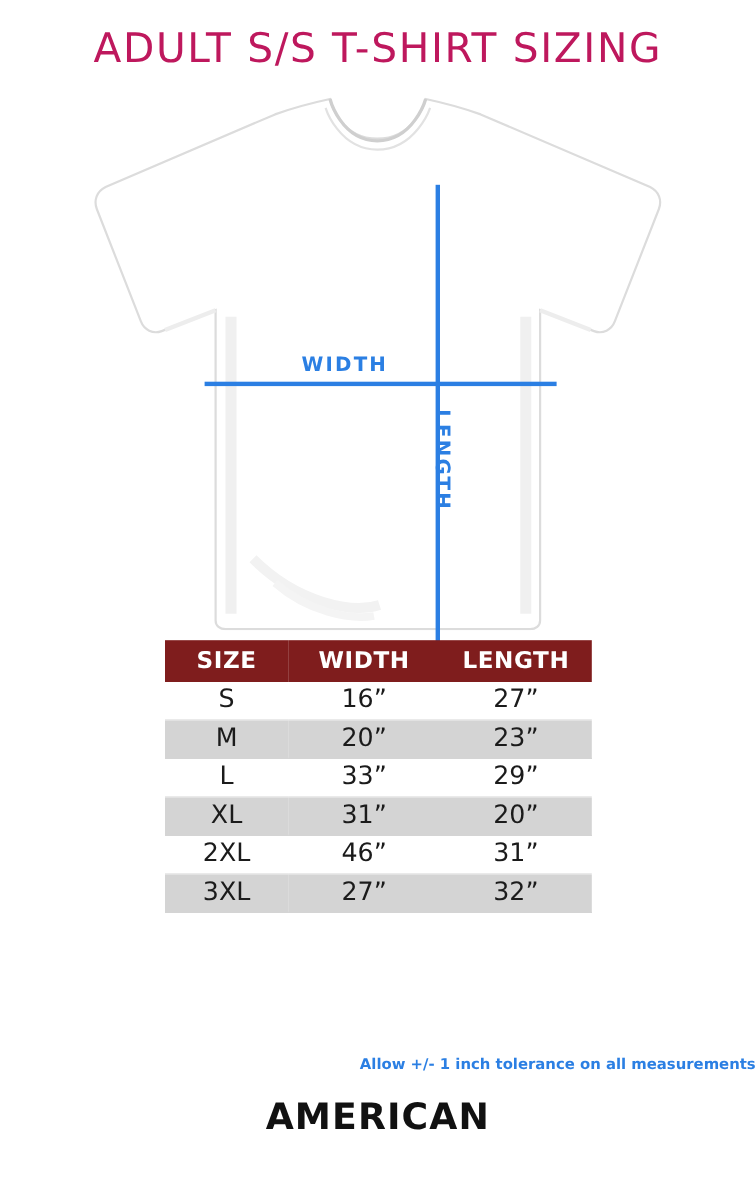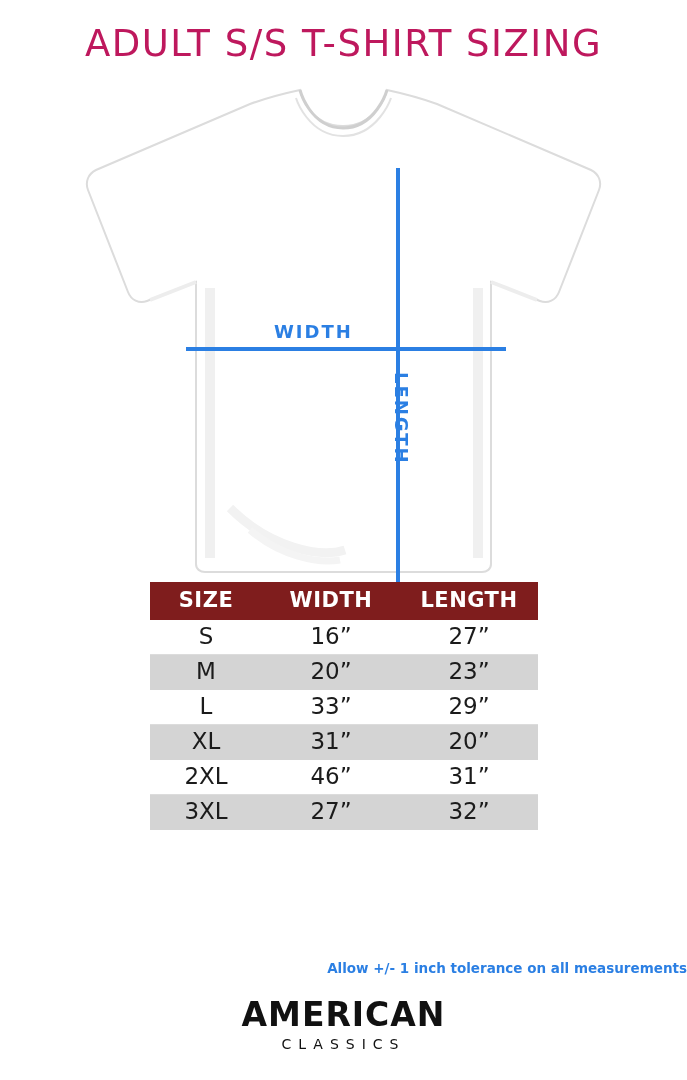--- a/index.html
+++ b/index.html
@@ -255,15 +255,14 @@
           <td>27”</td>
           <td>32”</td>
         </tr>
       </tbody>
     </table>
   </div>
 
   <div class="tolerance">Allow +/- 1 inch tolerance on all measurements</div>
 
   <div class="brand">AMERICAN</div>
-  <div class="brand-sub">CLASSICS</div>
 
 </div>
 
 </body></html>

